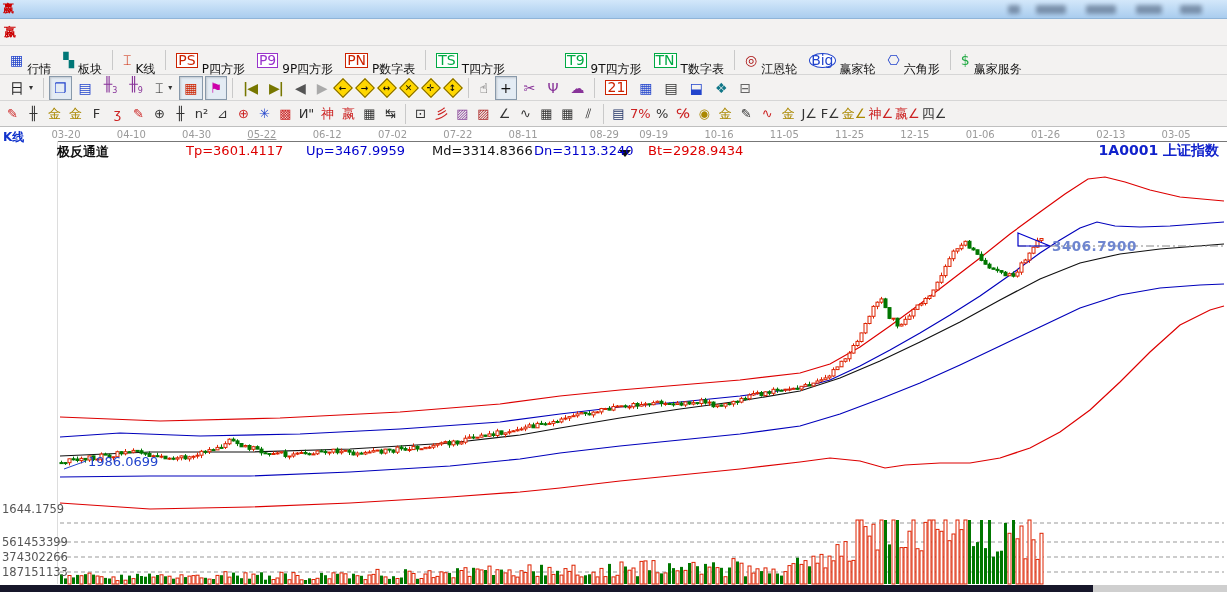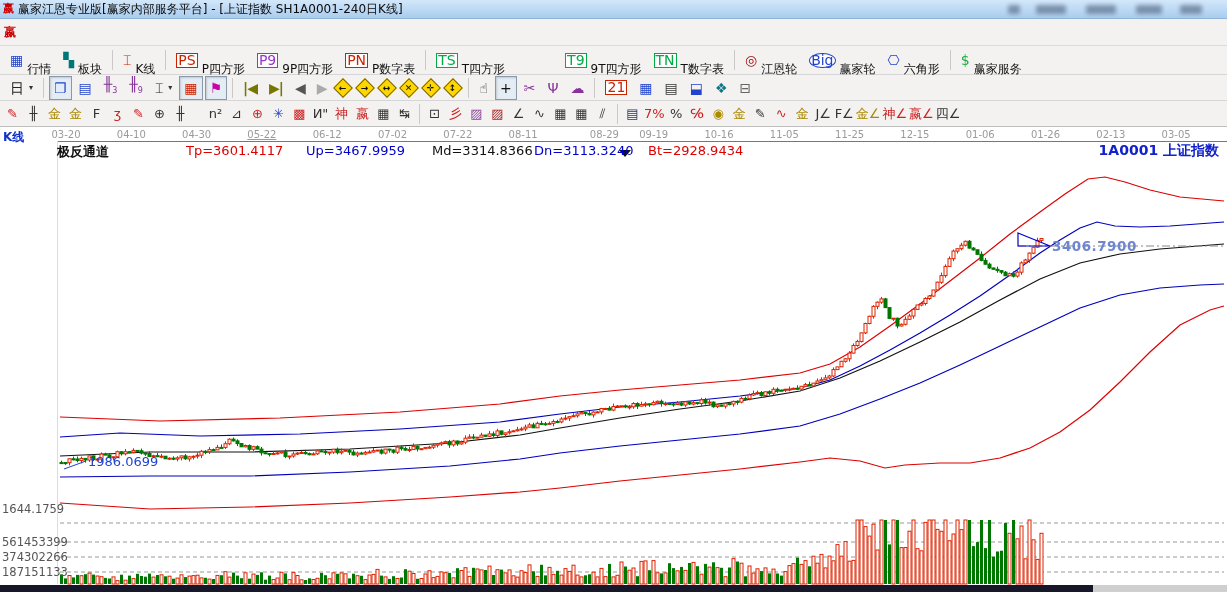--- a/index.html
+++ b/index.html
@@ -52,21 +52,20 @@
   .hscroll{position:absolute;left:0;top:585px;width:1227px;height:7px;background:#cfcfcf;z-index:3;}
   .hthumb{position:absolute;left:0;top:0;width:1093px;height:7px;background:#17172a;}
 </style>
 </head>
 <body>
 
 <div id="app">
 
   <div class="titlebar">
     <span class="app-ico">嬴</span>
-    <span class="title-text">赢家江恩专业版[赢家内部服务平台] - [上证指数  SH1A0001-240日K线]</span>
   </div>
   <div class="blur-chip" style="left:1008px;width:12px"></div>
   <div class="blur-chip" style="left:1036px;width:30px"></div>
   <div class="blur-chip" style="left:1086px;width:30px"></div>
   <div class="blur-chip" style="left:1136px;width:26px"></div>
   <div class="blur-chip" style="left:1180px;width:22px"></div>
 
   <div class="menubar">
     <span class="menu-ico">嬴</span>
   </div>
@@ -228,21 +227,21 @@
   <div class="toolbar" id="toolbar-draw">
       <div class="drawbtn" style="color: rgb(204, 34, 34);">✎</div>
       <div class="drawbtn" style="color: rgb(51, 51, 51);">╫</div>
       <div class="drawbtn" style="color: rgb(170, 136, 0);">金</div>
       <div class="drawbtn" style="color: rgb(170, 136, 0);">金</div>
       <div class="drawbtn" style="color: rgb(51, 51, 51);">F</div>
       <div class="drawbtn" style="color: rgb(204, 34, 34);">ʒ</div>
       <div class="drawbtn" style="color: rgb(204, 34, 34);">✎</div>
       <div class="drawbtn" style="color: rgb(51, 51, 51);">⊕</div>
       <div class="drawbtn" style="color: rgb(51, 51, 51);">╫</div>
-      <div class="drawbtn" style="color: rgb(51, 51, 51); margin-left: 14px;">n²</div>
+      <div class="drawbtn" style="color: rgb(51, 51, 51);">n²</div>
       <div class="drawbtn" style="color: rgb(51, 51, 51);">⊿</div>
       <div class="drawbtn" style="color: rgb(204, 34, 34);">⊕</div>
       <div class="drawbtn" style="color: rgb(34, 68, 204);">✳</div>
       <div class="drawbtn" style="color: rgb(204, 34, 34);">▩</div>
       <div class="drawbtn" style="color: rgb(51, 51, 51);">И"</div>
       <div class="drawbtn" style="color: rgb(204, 34, 34);">神</div>
       <div class="drawbtn" style="color: rgb(204, 34, 34);">嬴</div>
       <div class="drawbtn" style="color: rgb(51, 51, 51);">▦</div>
       <div class="drawbtn" style="color: rgb(51, 51, 51);">↹</div>
       <div class="tsep"></div>

